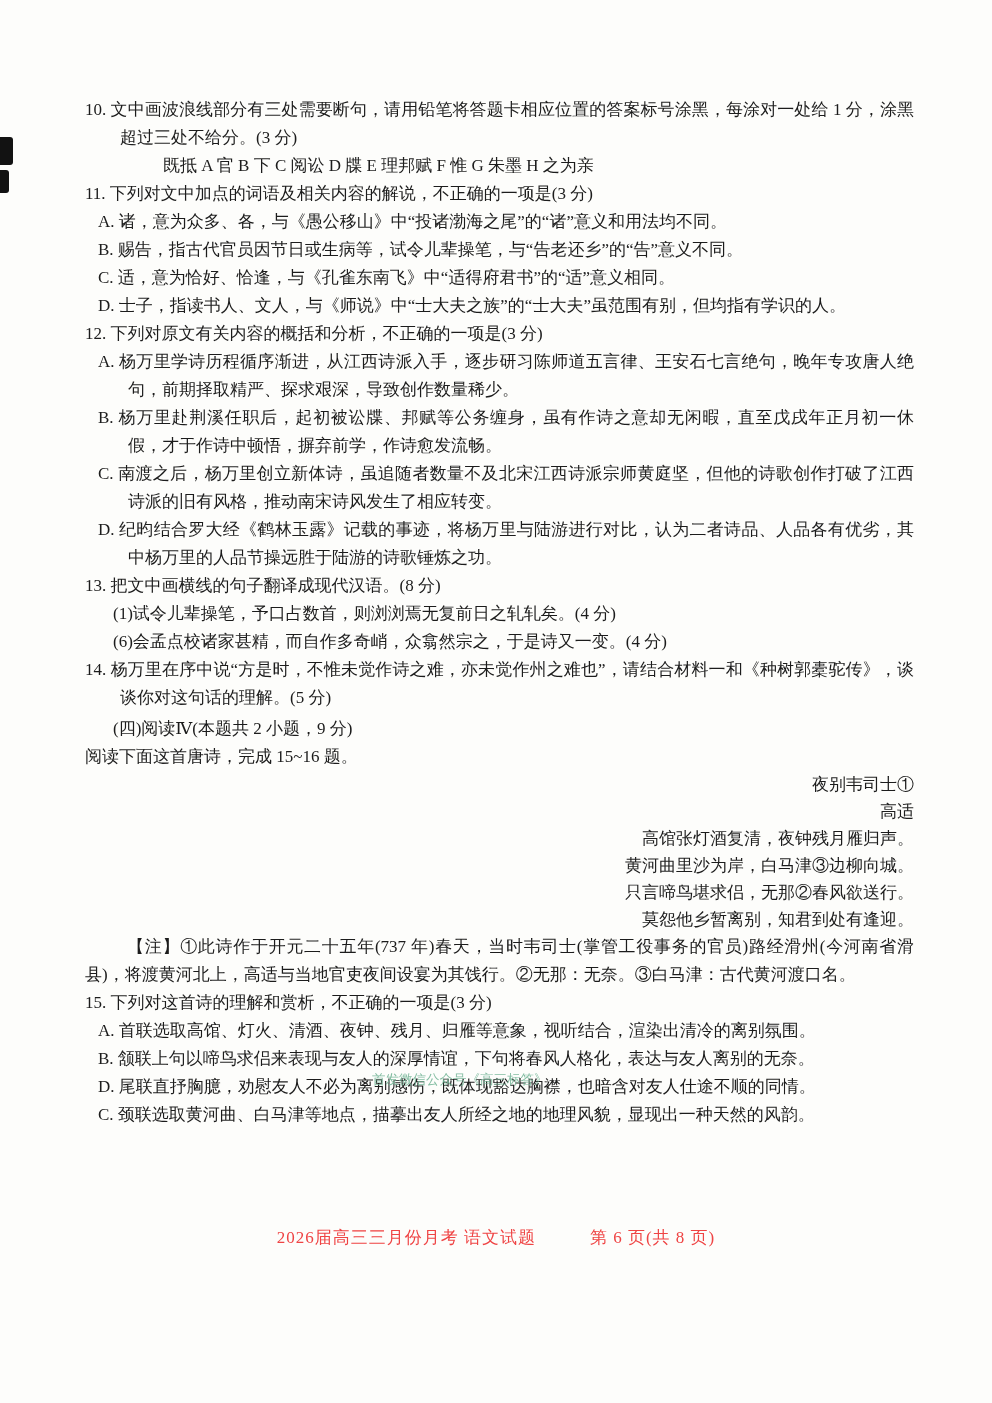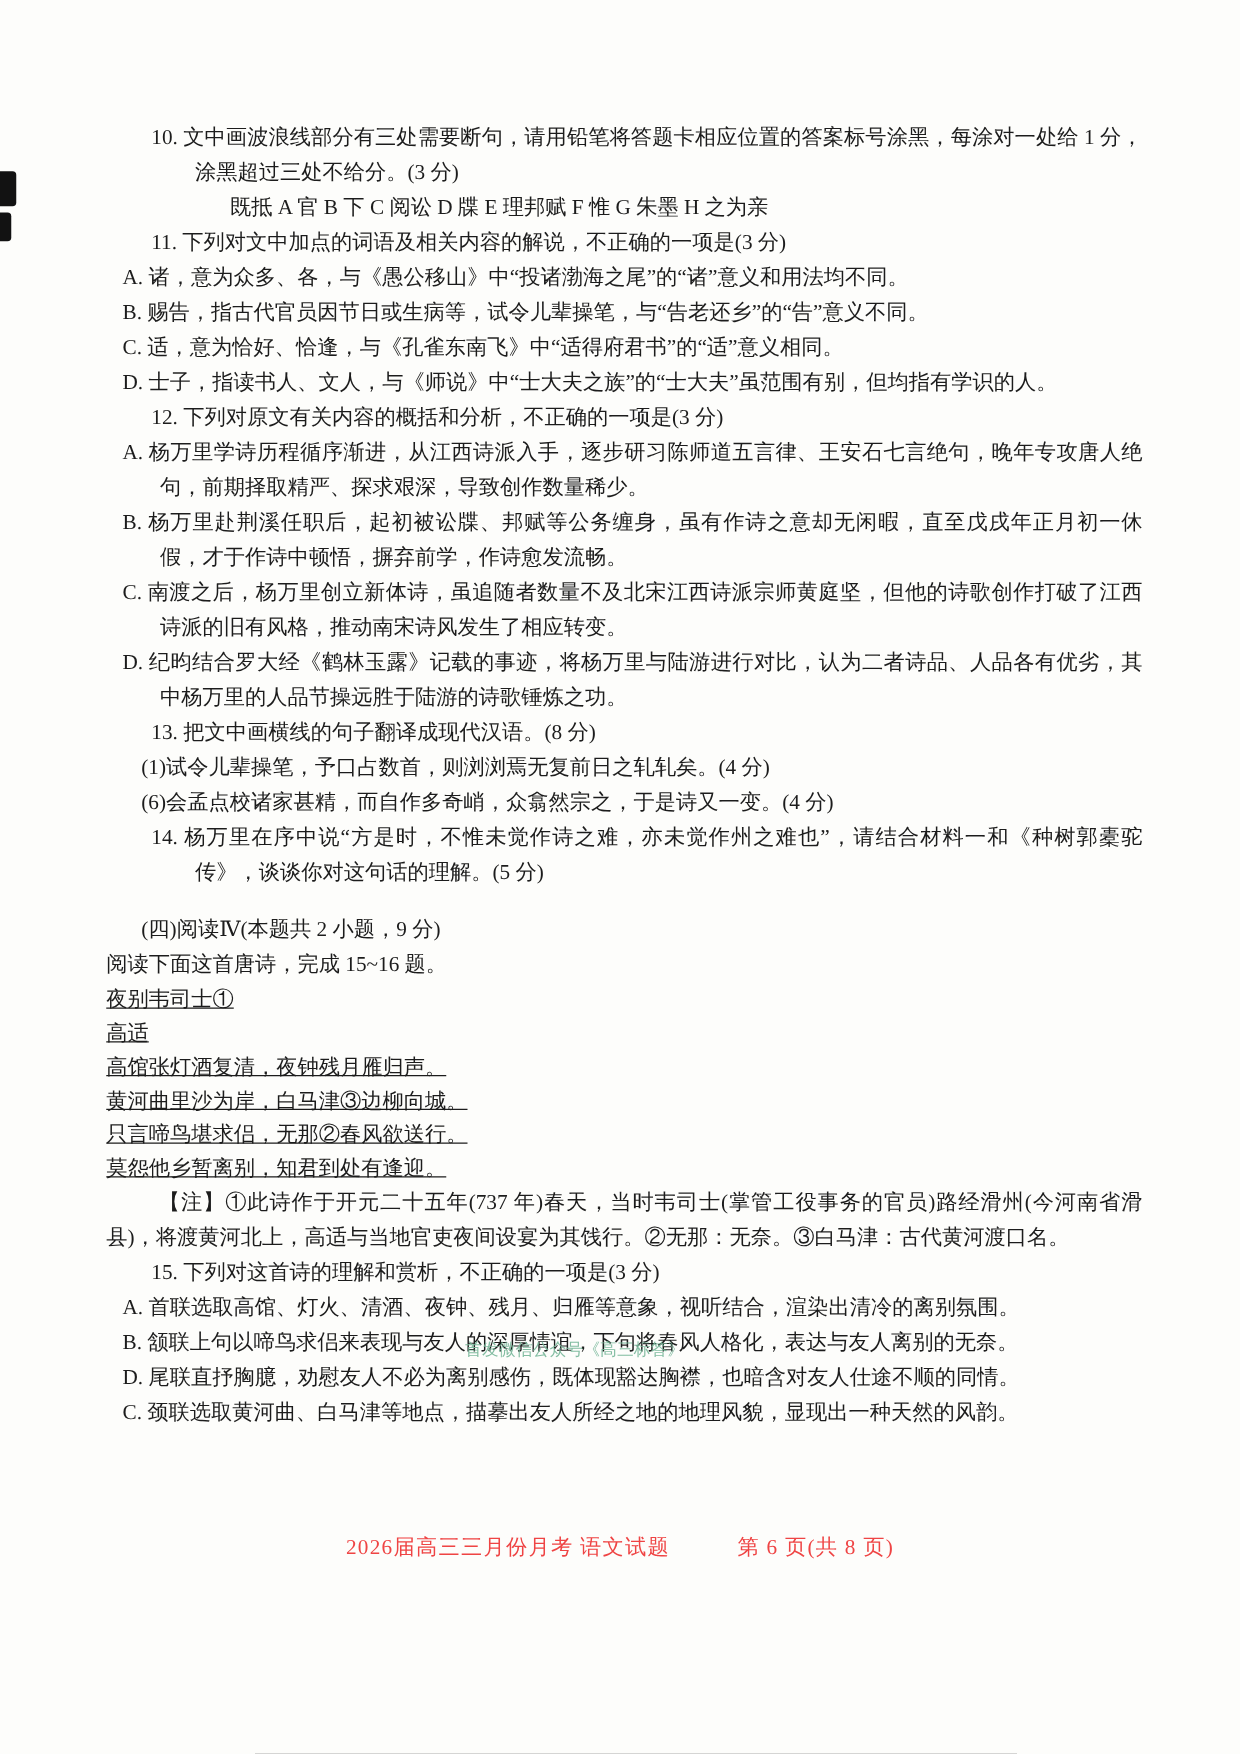--- a/index.html
+++ b/index.html
@@ -16,27 +16,27 @@
     line-height: 28px;
     overflow: hidden;
   }
   .content {
     position: absolute;
     left: 85px;
     right: 78px;
     top: 96px;
     text-align: justify;
   }
-  .hang   { padding-left: 35px; text-indent: -35px; margin-left: 36px; }   
+  .hang   { padding-left: 35px; text-indent: -35px; }   
   .opt    { margin-left: 13px; padding-left: 30px; text-indent: -30px; } 
   .sub    { margin-left: 28px; }                        
-  .sentence { margin-left: 99px; }                      
-  .sect   { margin-left: 28px; margin-top: 18px; }      
+  .sentence { margin-left: 78px; }                      
+  .sect   { margin-left: 28px; margin-top: 3px; }      
   .intro  { }
-  .center { text-align: left; text-decoration: underline; }
+  .center { text-align: right; }
   .note-para { text-indent: 42px; }
   .poem-block { margin: 0 0 0 0; }
   .poem-block .center { line-height: 27px; }
   .footer {
     position: absolute;
     left: 0; right: 0;
     top: 1224px;
     text-align: center;
     font-size: 17px;
     color: #ef4444;

